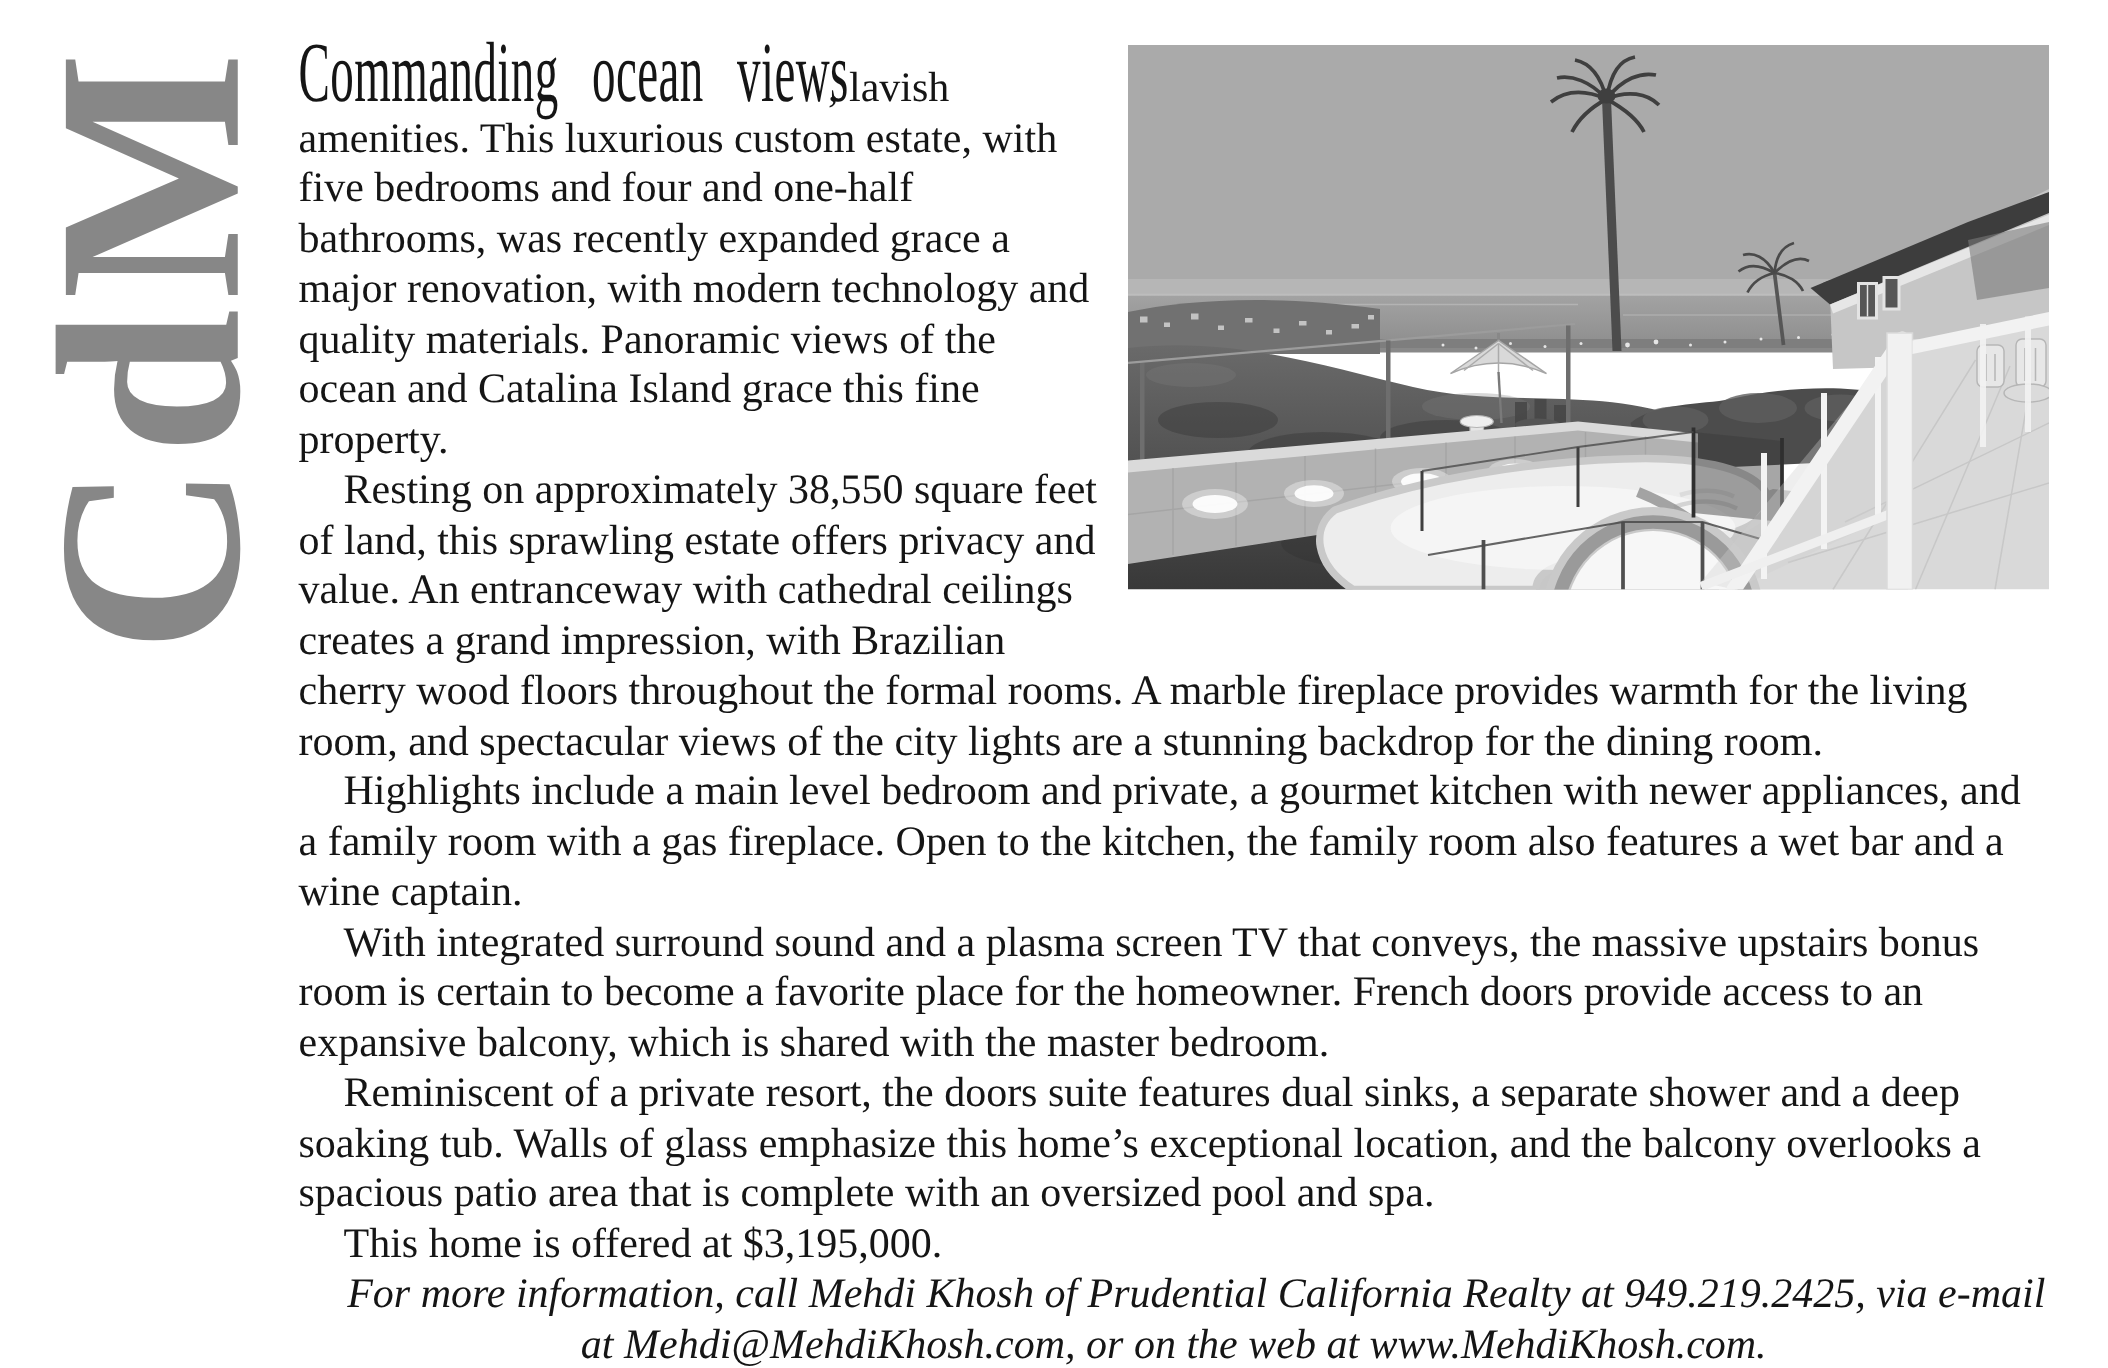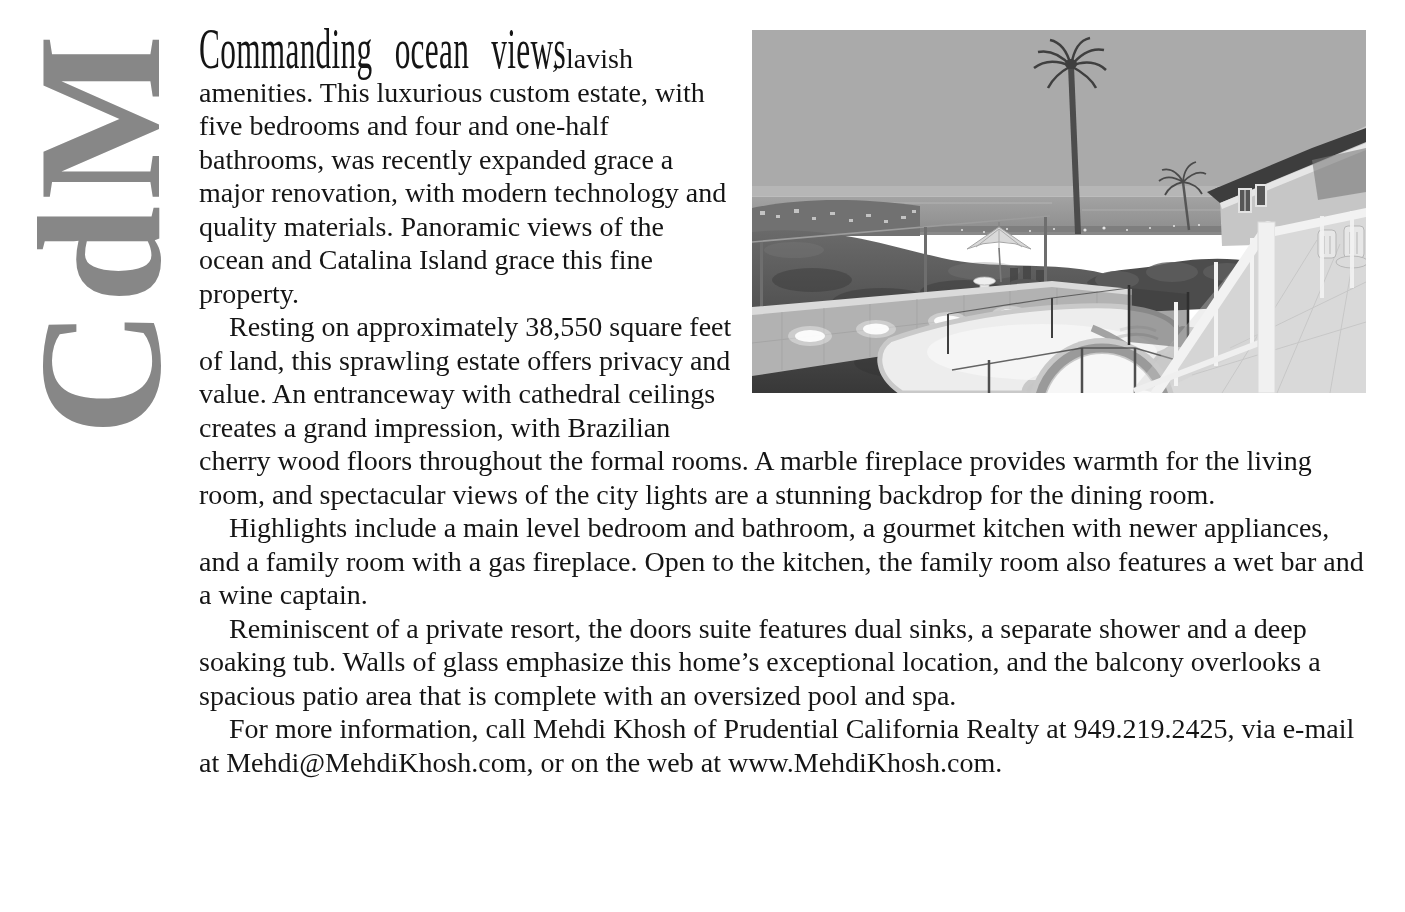--- a/index.html
+++ b/index.html
@@ -11,21 +11,21 @@
         transform:translate(-50%,-50%) rotate(-90deg);
         font-family:"Liberation Serif",serif;font-weight:700;
         font-size:175px;line-height:1;letter-spacing:6px;
         color:#878787;white-space:nowrap;}
 
   
   .content{position:absolute;left:199px;top:26px;width:1167px;
            font-size:28px;line-height:33.5px;text-align:left;}
   .content p{margin:0;text-indent:30px;}
   p.lead{text-indent:0;}
-  p.contact{}
+  p.contact{font-style:italic;text-align:center;}
 
   
   .hl-wrap{display:inline-block;width:353px;white-space:nowrap;overflow:visible;vertical-align:baseline;text-align:right;}
   .hl{display:inline-block;font-size:57px;line-height:0.82;font-weight:400;
       letter-spacing:0.5px;word-spacing:0.45em;white-space:nowrap;
       transform:scaleX(0.55);transform-origin:0 78%;}
 
   
   figure.photo{float:right;width:614px;height:363px;margin:4px 0 20px 18px;padding:0;}
   figure.photo svg{display:block;width:614px;height:363px;}
@@ -267,18 +267,20 @@
           <polygon points="523,197 614,178 614,187 523,206" fill="#f2f2f2"></polygon>
           <line x1="570" y1="186" x2="570" y2="268" stroke="#f3f3f3" stroke-width="4" opacity="0.9"></line>
           <line x1="600" y1="181" x2="600" y2="258" stroke="#f3f3f3" stroke-width="4" opacity="0.9"></line>
         </g>
       </svg>
     </figure>
 
     <p class="lead"><span class="hl-wrap"><span class="hl">Commanding ocean views</span></span><span>, lavish amenities. This luxurious custom estate, with five bedrooms and four and one-half bathrooms, was recently expanded grace a major renovation, with modern technology and quality materials. Panoramic views of the ocean and Catalina Island grace this fine property.</span></p>
 
     <p>Resting on approximately 38,550 square feet of land, this sprawling estate offers privacy and value. An entranceway with cathedral ceilings creates a grand impression, with Brazilian cherry wood floors throughout the formal rooms. A marble fireplace provides warmth for the living room, and spectacular views of the city lights are a stunning backdrop for the dining room.</p>
-    <p>Highlights include a main level bedroom and bathroom, a gourmet kitchen with newer appliances, and a family room with a gas fireplace. Open to the kitchen, the family room also features a wet bar and a wine captain.</p>
+    <p>Highlights include a main level bedroom and private, a gourmet kitchen with newer appliances, and a family room with a gas fireplace. Open to the kitchen, the family room also features a wet bar and a wine captain.</p>
+    <p>With integrated surround sound and a plasma screen TV that conveys, the massive upstairs bonus room is certain to become a favorite place for the homeowner. French doors provide access to an expansive balcony, which is shared with the master bedroom.</p>
     <p>Reminiscent of a private resort, the doors suite features dual sinks, a separate shower and a deep soaking tub. Walls of glass emphasize this home’s exceptional location, and the balcony overlooks a spacious patio area that is complete with an oversized pool and spa.</p>
+    <p>This home is offered at $3,195,000.</p>
     <p class="contact">For more information, call Mehdi Khosh of Prudential California Realty at 949.219.2425, via e-mail at Mehdi@MehdiKhosh.com, or on the web at www.MehdiKhosh.com.</p>
 
   </div>
 </div>
 
 </body></html>

